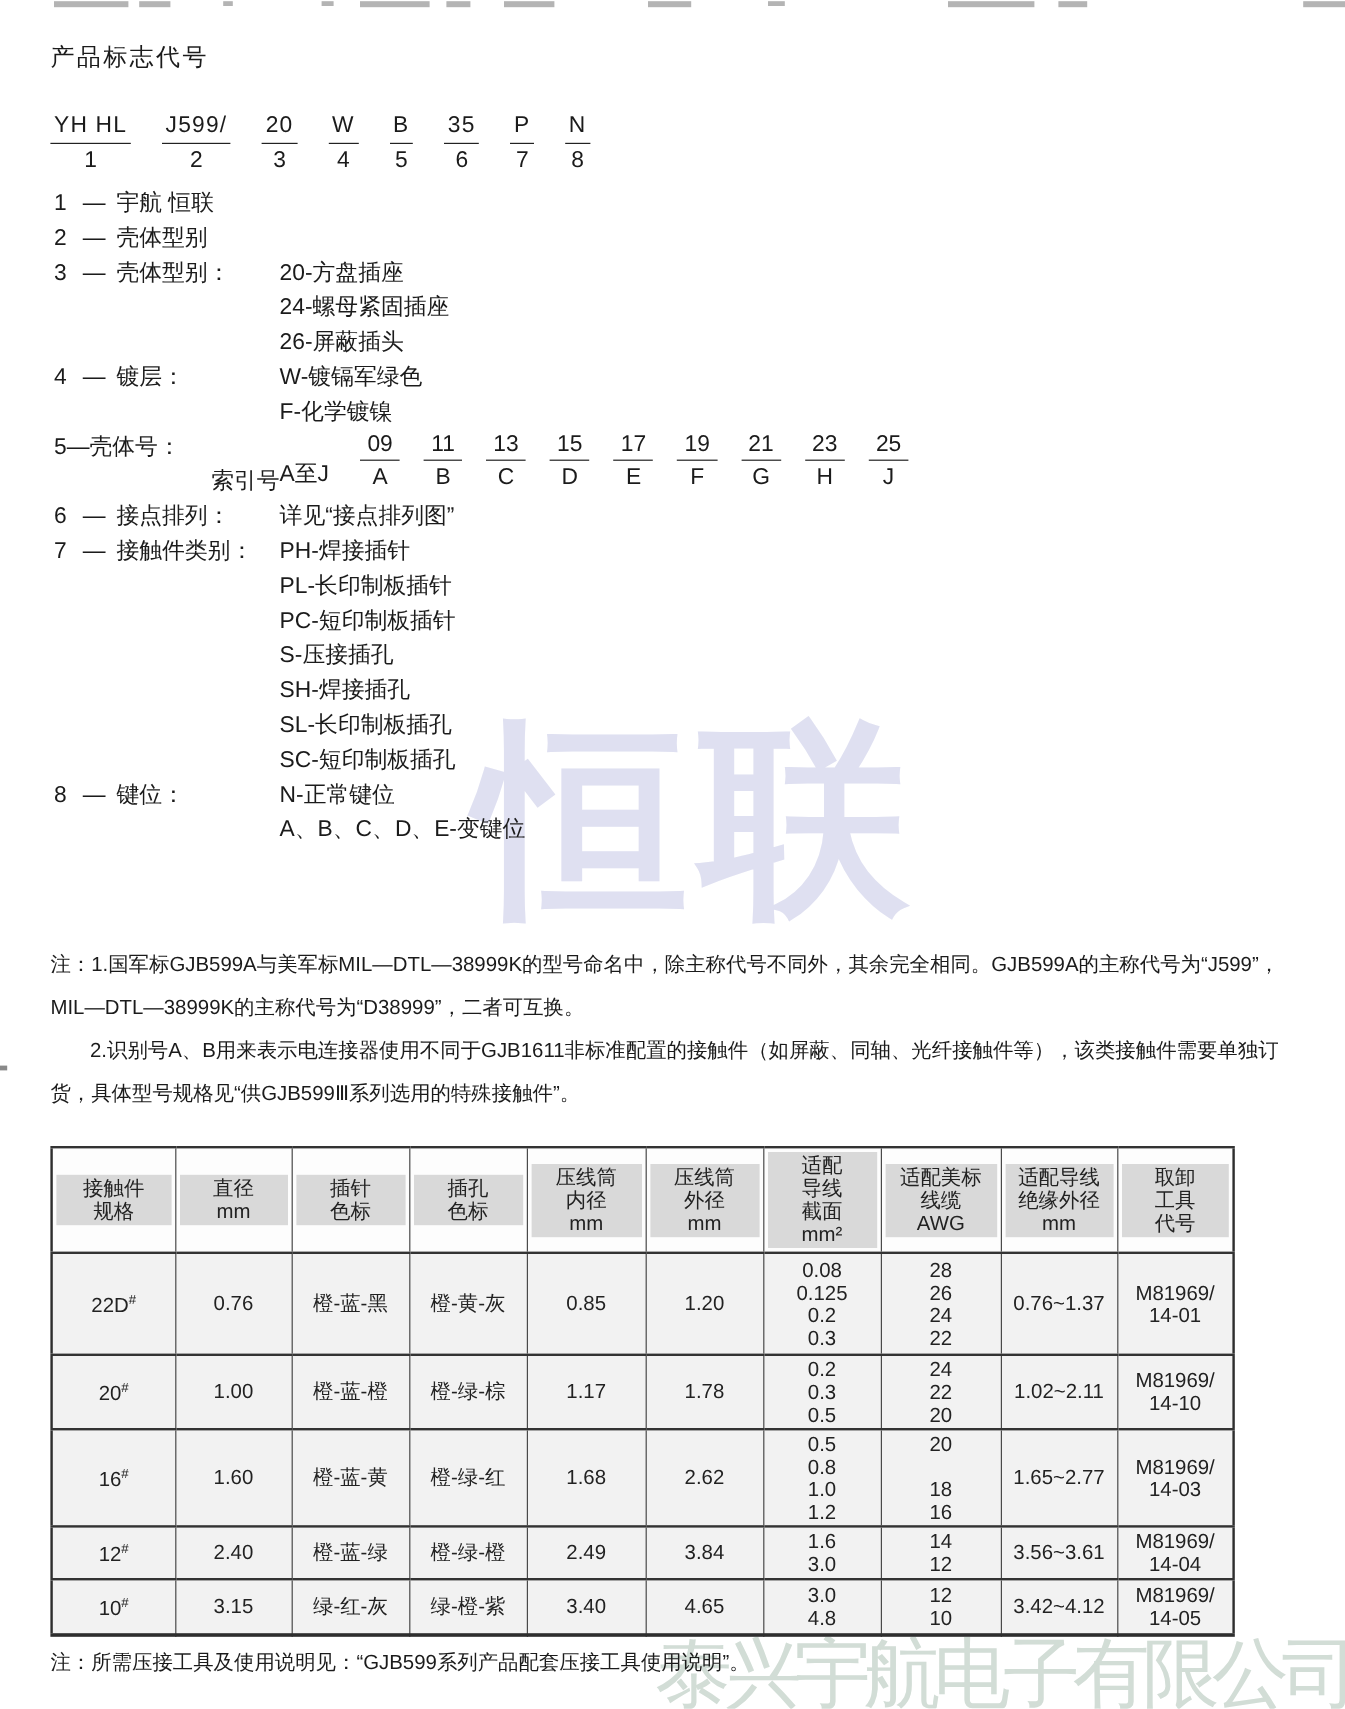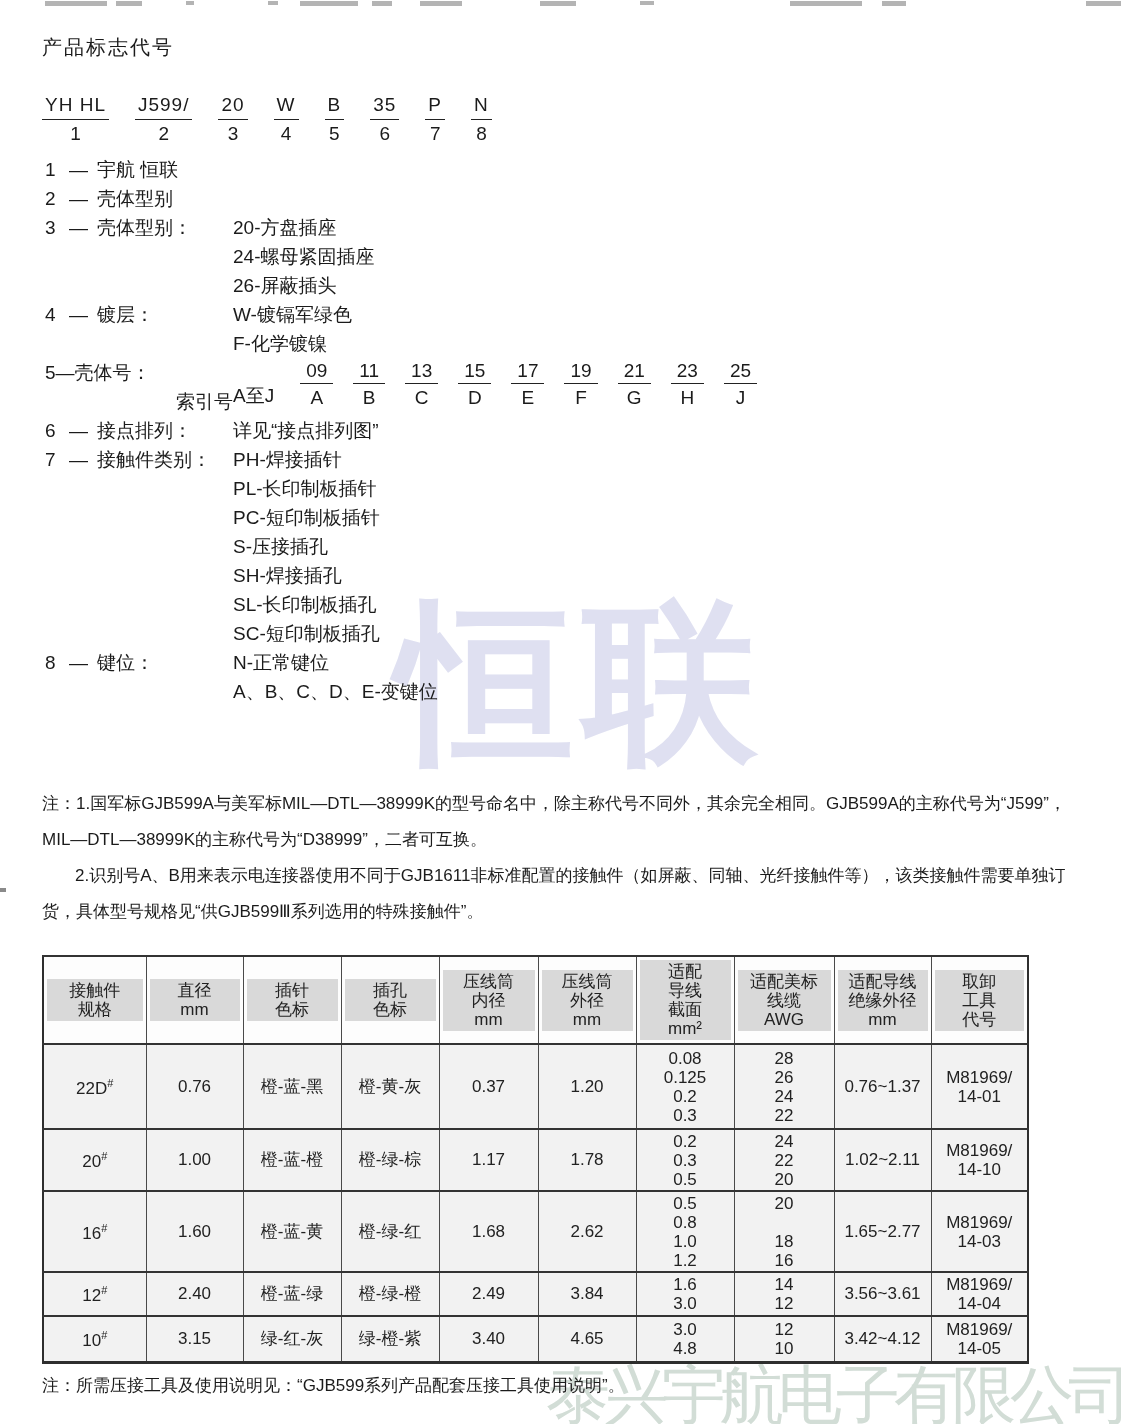--- a/index.html
+++ b/index.html
@@ -344,21 +344,21 @@
                 <span>代号</span>
               </div>
             </td>
       </tr>
 
       <tr style="height:85px">
         <td><span class="one"><span>22D</span><sup>#</sup></span></td>
         <td><span class="one">0.76</span></td>
         <td><span class="one">橙-蓝-黑</span></td>
         <td><span class="one">橙-黄-灰</span></td>
-        <td><span class="one">0.37</span></td>
+        <td><span class="one">0.85</span></td>
         <td><span class="one">1.20</span></td>
         <td>
               <div class="stack">
                 <span>0.08</span>
                 <span>0.125</span>
                 <span>0.2</span>
                 <span>0.3</span>
               </div>
             </td>
         <td>

